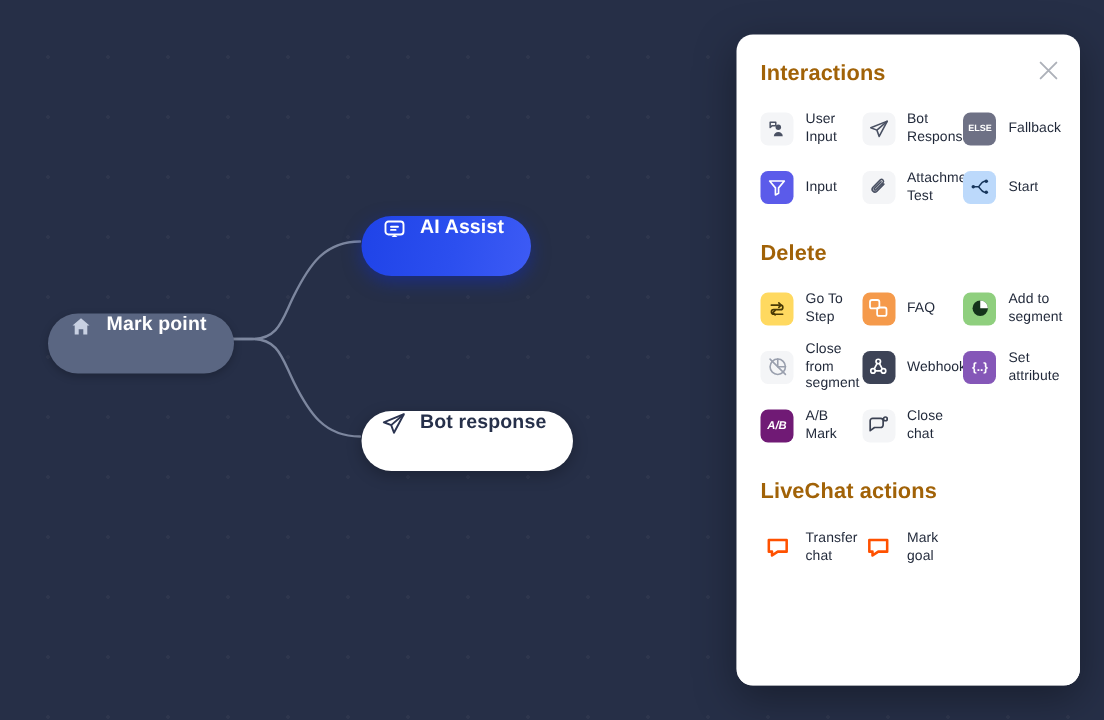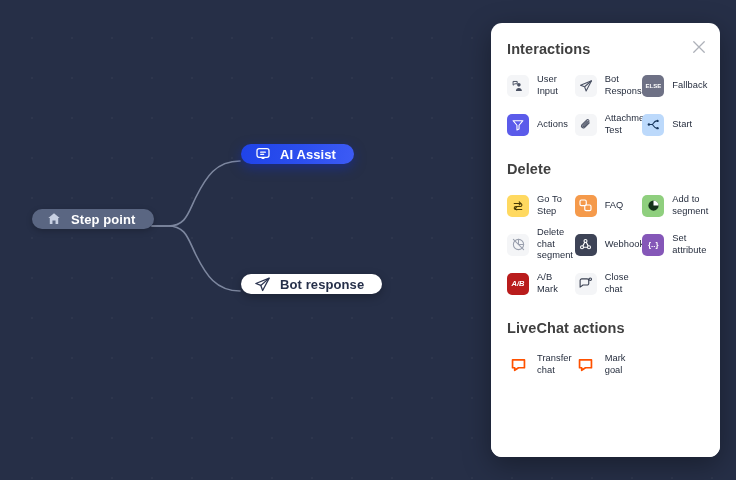--- a/index.html
+++ b/index.html
@@ -21,25 +21,25 @@
     background-image: radial-gradient(circle, rgba(255,255,255,0.035) 1.1px, transparent 1.2px);
     background-size: 40px 40px;
     background-position: 12px 18px;
   }
 
   #edges { position: absolute; left: 0; top: 0; width: 736px; height: 480px; }
 
   .node {
     position: absolute;
     display: flex;
-    align-items: center;
+    align-items: flex-start;
     gap: 9px;
     border-radius: 22px;
     padding: 0 18px 0 13px;
-    height: 20px;
+    height: 40px;
     box-sizing: border-box;
     white-space: nowrap;
     font-size: 13px;
     font-weight: bold;
     letter-spacing: .1px;
     cursor: pointer;
   }
   .node .nlabel { line-height: 1; }
   .node .nicon { display: flex; align-items: center; justify-content: center; width: 17px; height: 17px; }
 
@@ -82,21 +82,21 @@
     position: absolute;
     left: 0; right: 0; bottom: 0;
     height: 56px;
     background: linear-gradient(to bottom, rgba(255,255,255,0) 0%, rgba(255,255,255,.80) 55%, #ffffff 100%);
     pointer-events: none;
   }
 
   .sec-title {
     font-size: 14.5px;
     font-weight: bold;
-    color: #404040;
+    color: #a16207;
     margin: 0 0 9px 0;
     letter-spacing: .1px;
   }
   #sec-interactions-title { margin-top: 0; }
   #sec-actions-title { margin-top: 17px; }
   #sec-livechat-title { margin-top: 17px; }
 
   #close-btn {
     position: absolute;
     right: 12px; top: 15px;
@@ -145,21 +145,21 @@
     <path d="M 152 226 L 168 226 C 186 226 188 213 196 197 C 206 177 216 161 240 161" fill="none" stroke="#7d879f" stroke-width="1.6" stroke-linecap="round"></path>
     <path d="M 152 226 L 168 226 C 186 226 188 239 196 255 C 206 275 216 291 240 291" fill="none" stroke="#7d879f" stroke-width="1.6" stroke-linecap="round"></path>
   </svg>
 
   <div class="node" id="node-start">
     <span class="nicon">
       <svg viewBox="0 0 24 24" width="16" height="16" fill="#c8d0e2">
         <path d="M12 3.2 3.5 10.4h2.2v9.1h4.0v-5.3h4.6v5.3h4.0v-9.1h2.2z"></path>
       </svg>
     </span>
-    <span class="nlabel">Step point</span>
+    <span class="nlabel">Mark point</span>
   </div>
 
   <div class="node" id="node-ai">
     <span class="nicon">
       <svg viewBox="0 0 24 24" width="16" height="16" fill="none" stroke="#ffffff" stroke-width="1.9" stroke-linecap="round" stroke-linejoin="round">
         <rect x="3" y="4" width="18" height="13" rx="3"></rect>
         <path d="M9 19.5 12 17l3 2.5z" fill="#ffffff" stroke="none"></path>
         <path d="M8.5 9.3h7M8.5 12.4h4.6"></path>
       </svg>
     </span>
@@ -216,21 +216,21 @@
         </span>
         <span class="ilabel">Fallback</span>
       </div>
 
       <div class="item">
         <span class="tile" style="background:#5b5bea">
           <svg viewBox="0 0 24 24" width="14" height="14" fill="none" stroke="#ffffff" stroke-width="1.9" stroke-linejoin="round">
             <path d="M3.6 4.6h16.8l-6.6 7.8v6.3l-3.6 1.8v-8.1z"></path>
           </svg>
         </span>
-        <span class="ilabel">Actions</span>
+        <span class="ilabel">Input</span>
       </div>
 
       <div class="item">
         <span class="tile" style="background:#f4f5f7">
           <svg viewBox="0 0 24 24" width="14" height="14" fill="none" stroke="#4a5163" stroke-width="1.8" stroke-linecap="round">
             <path d="M17.6 8.2 9.4 16.4a3.2 3.2 0 0 1-4.5-4.5l8.6-8.6a2.2 2.2 0 0 1 3.1 3.1l-8.2 8.2a1.1 1.1 0 0 1-1.6-1.6l7.6-7.6"></path>
           </svg>
         </span>
         <span class="ilabel">Attachment Test</span>
       </div>
@@ -283,21 +283,21 @@
       </div>
 
       <div class="item">
         <span class="tile" style="background:#f4f5f7">
           <svg viewBox="0 0 24 24" width="15" height="15" fill="none" stroke="#9aa0ae" stroke-width="1.7" stroke-linecap="round">
             <circle cx="12" cy="12" r="8.2"></circle>
             <path d="M12 3.8v8.2h8.2"></path>
             <path d="M3.8 3.8 20.2 20.2"></path>
           </svg>
         </span>
-        <span class="ilabel">Delete chat segment</span>
+        <span class="ilabel">Close from segment</span>
       </div>
 
       <div class="item">
         <span class="tile" style="background:#3d4356">
           <svg viewBox="0 0 24 24" width="15" height="15" fill="none" stroke="#ffffff" stroke-width="1.8" stroke-linecap="round">
             <circle cx="12" cy="6.4" r="2.4"></circle>
             <circle cx="6.4" cy="16.4" r="2.4"></circle>
             <circle cx="17.6" cy="16.4" r="2.4"></circle>
             <path d="M10.8 8.5 8.0 13.8M13.2 8.5 16.0 13.8M8.9 16.4h6.2"></path>
           </svg>
@@ -306,21 +306,21 @@
       </div>
 
       <div class="item">
         <span class="tile" style="background:#8557b8;color:#fff;font-size:8px">
           <span>{..}</span>
         </span>
         <span class="ilabel">Set attribute</span>
       </div>
 
       <div class="item">
-        <span class="tile" style="background:#b91c1c;color:#fff;font-size:7.5px;font-style:italic">
+        <span class="tile" style="background:#701a75;color:#fff;font-size:7.5px;font-style:italic">
           <span>A/B</span>
         </span>
         <span class="ilabel">A/B Mark</span>
       </div>
 
       <div class="item">
         <span class="tile" style="background:#f4f5f7">
           <svg viewBox="0 0 24 24" width="15" height="15" fill="none" stroke="#3a4152" stroke-width="1.8" stroke-linejoin="round">
             <path d="M3.4 7.2a2.6 2.6 0 0 1 2.6-2.6h8.6a2.6 2.6 0 0 1 2.6 2.6v4.6a2.6 2.6 0 0 1-2.6 2.6H8.0l-4.6 3.4z"></path>
             <circle cx="19.6" cy="5.2" r="2.0"></circle>

